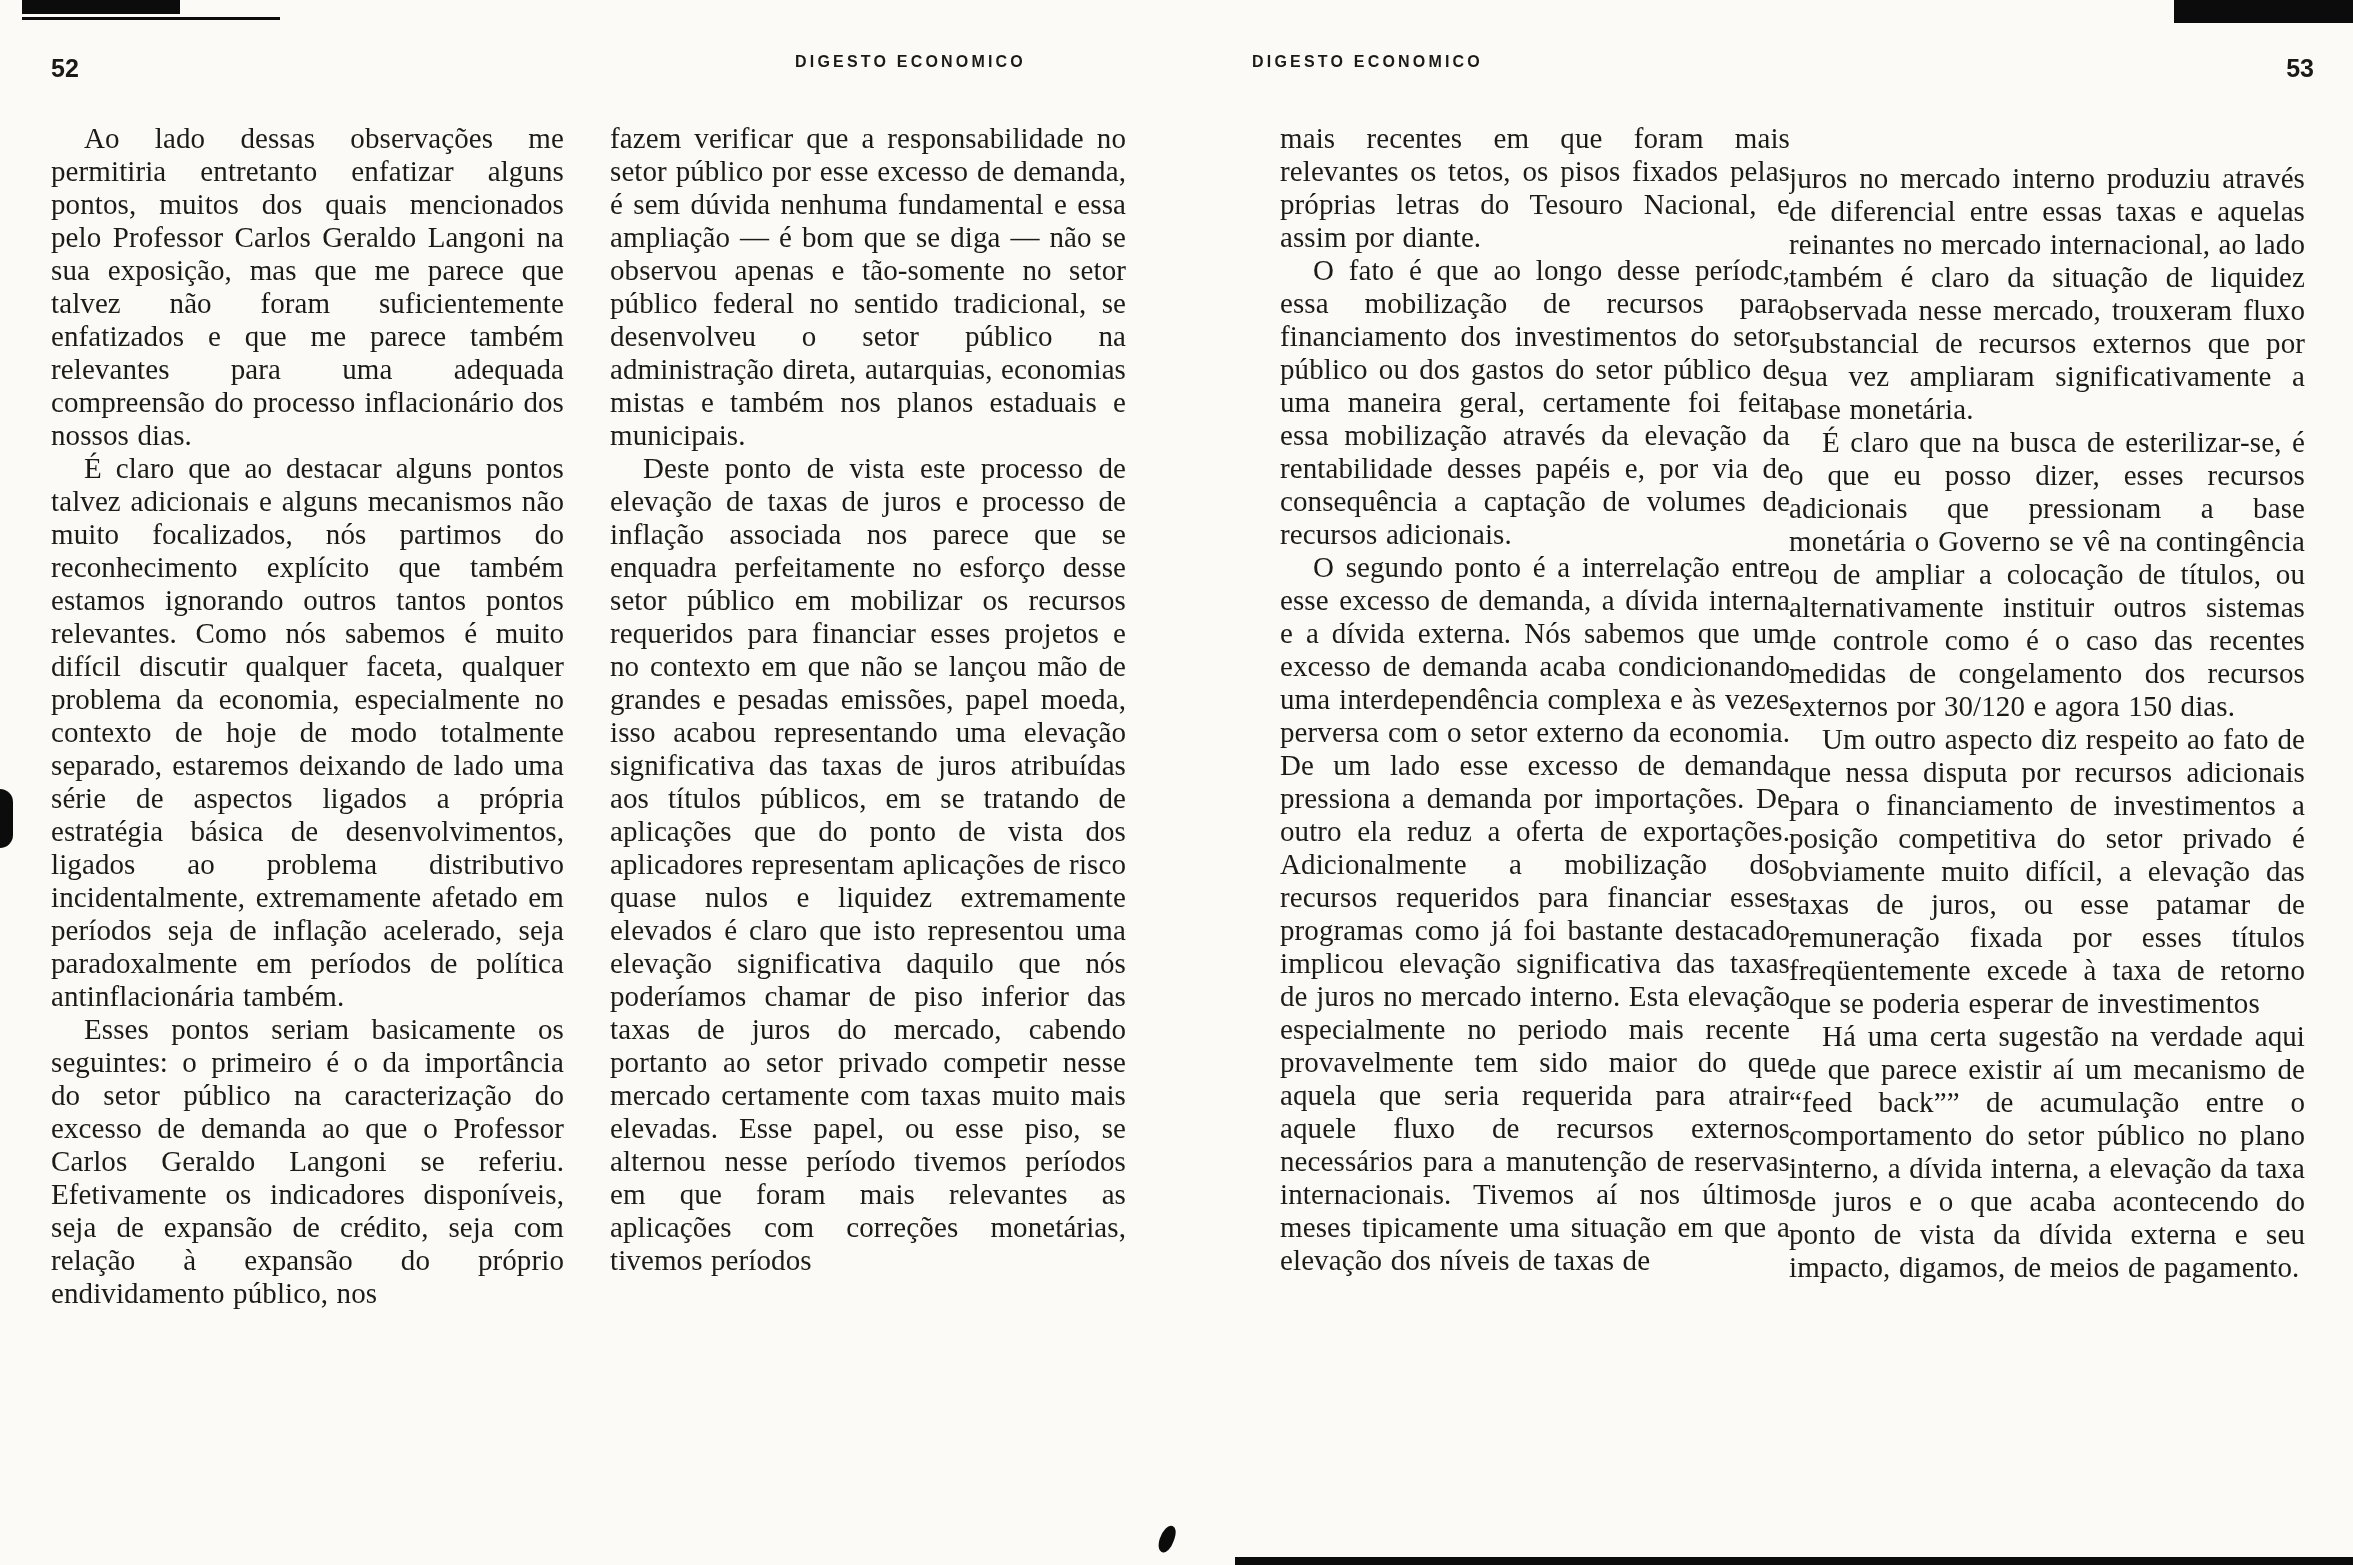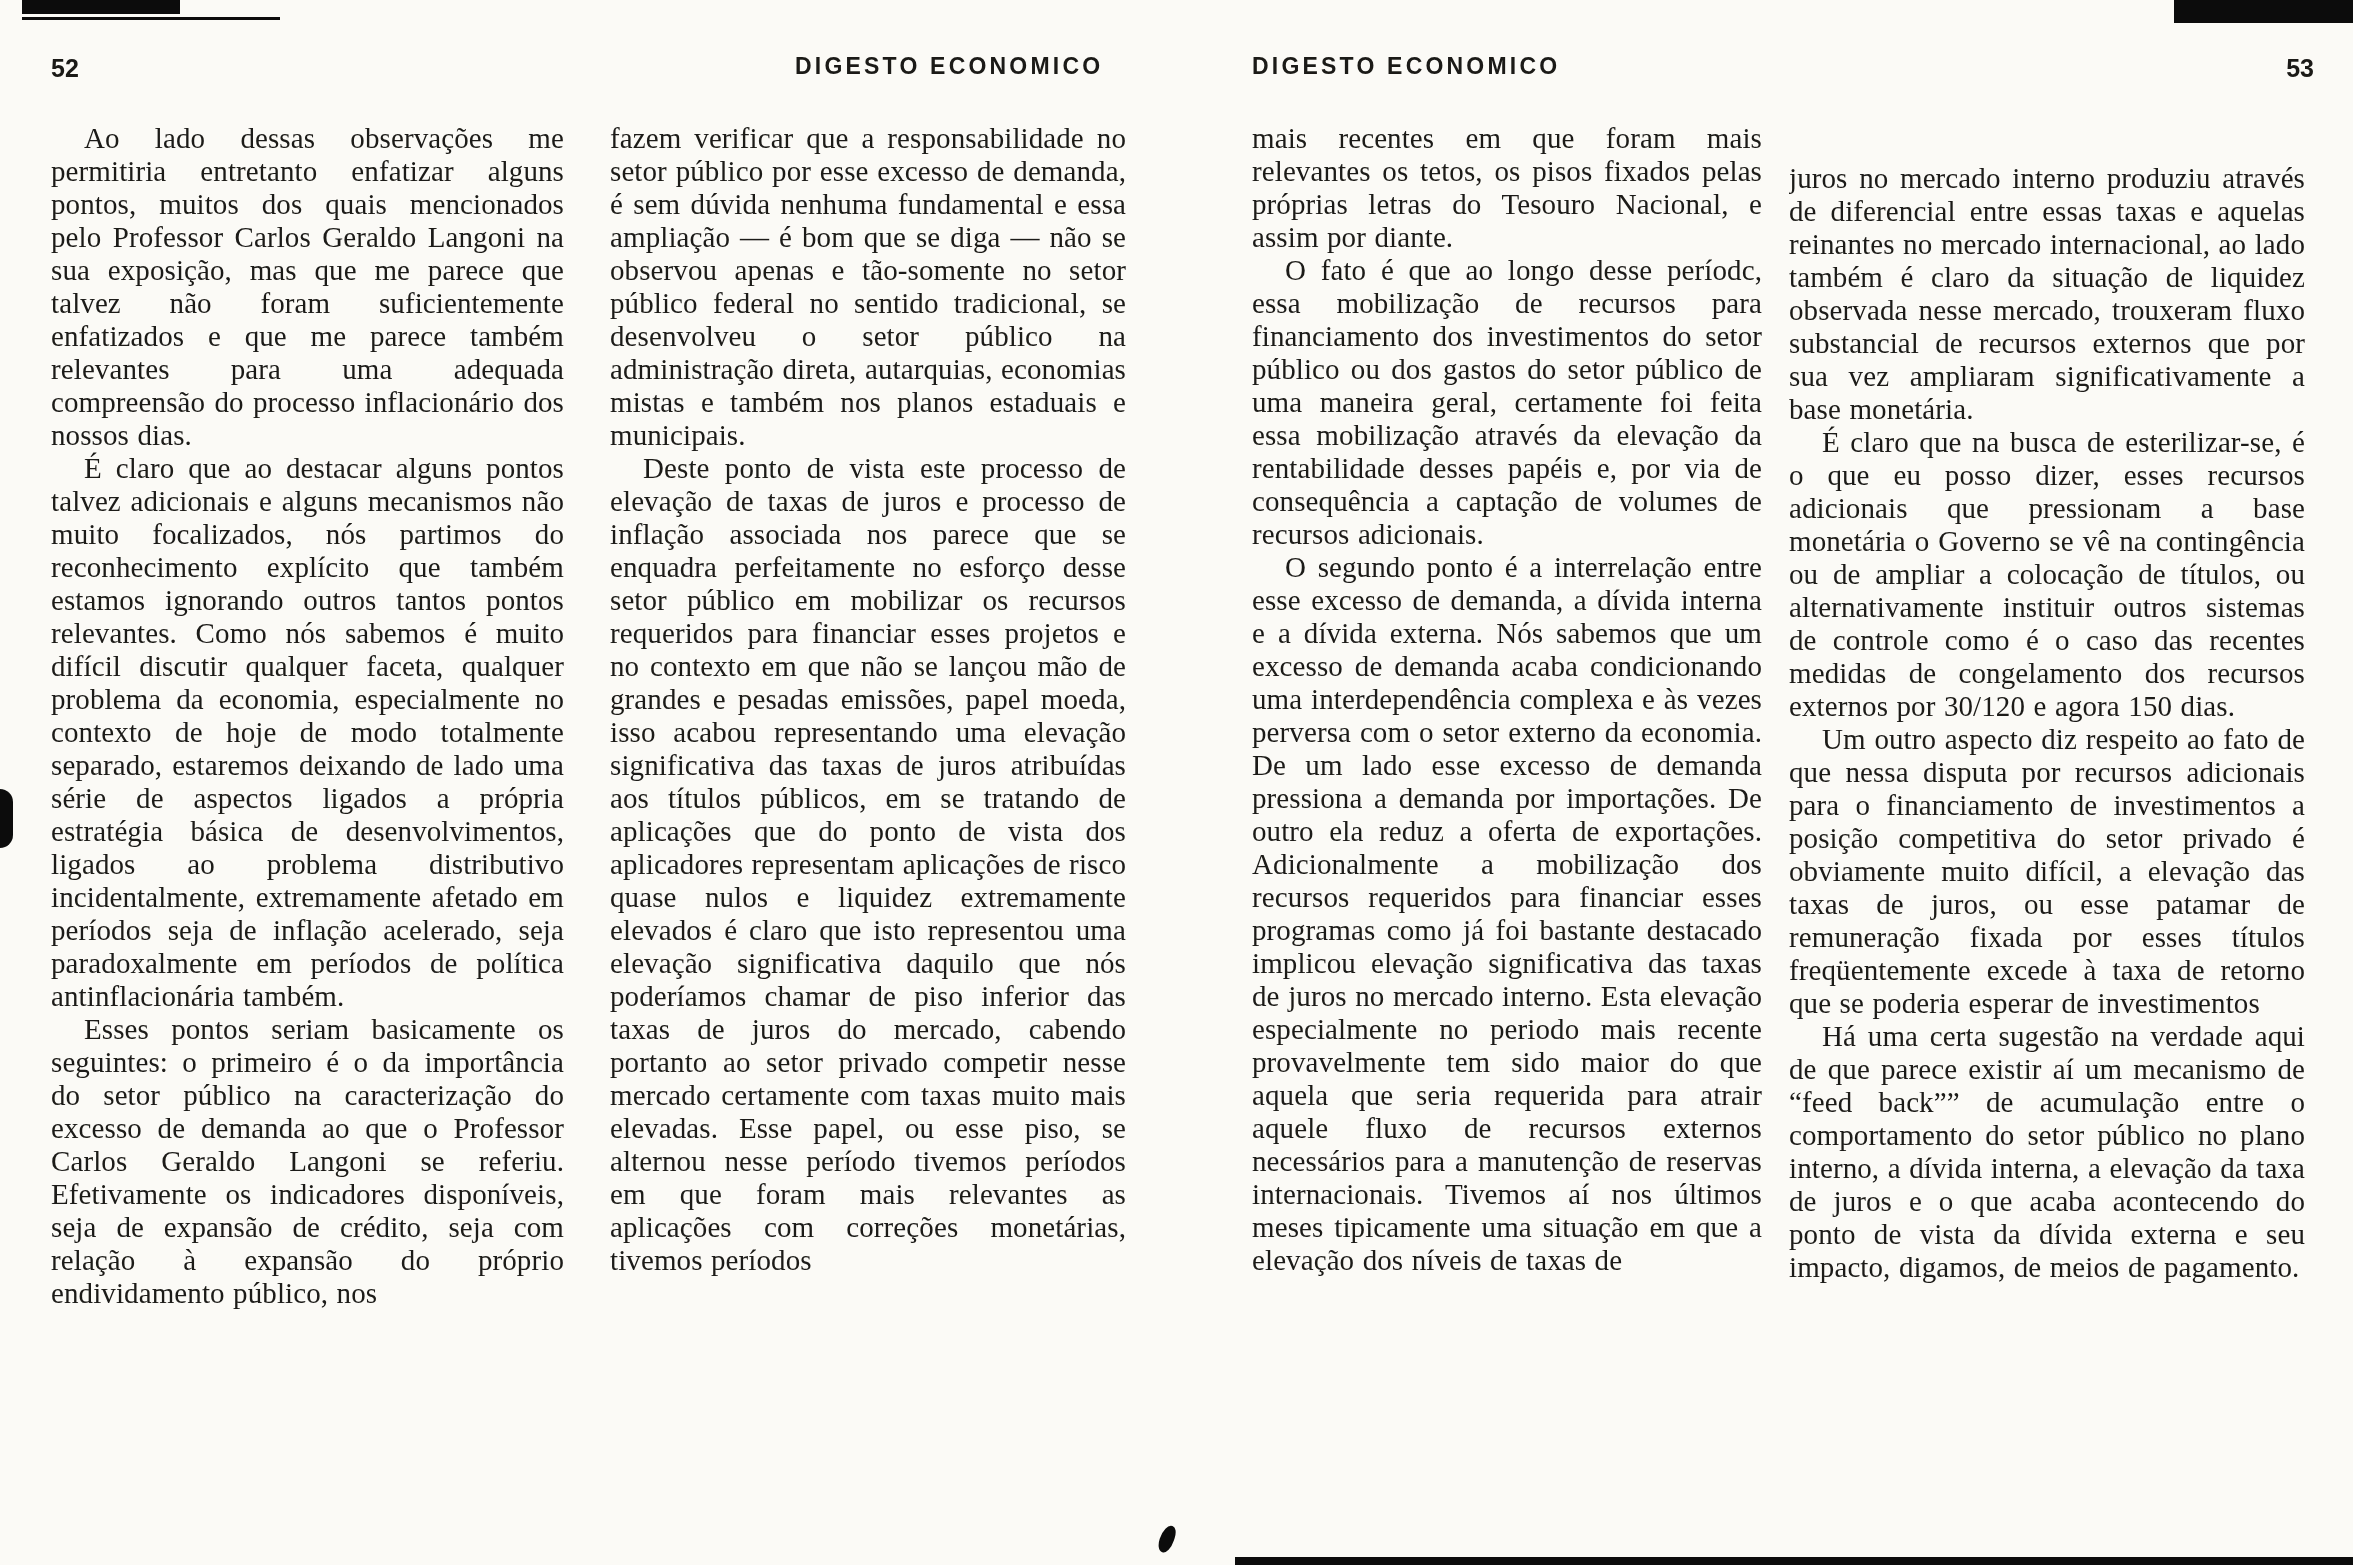--- a/index.html
+++ b/index.html
@@ -23,21 +23,21 @@
     font-size: 25px;
     font-weight: bold;
     color: #1b1a17;
   }
   .page-number.left  { left: 51px; }
   .page-number.right { right: 40px; }
   .running-header {
     position: absolute;
     top: 53px;
     font-family: "Liberation Sans", sans-serif;
-    font-size: 23px;
+    font-size: 16px;
     font-weight: bold;
     letter-spacing: 3.2px;
     color: #1b1a17;
     white-space: nowrap;
   }
   .running-header.left  { left: 795px; }
   .running-header.right { left: 1252px; }
 
   
   .col {
@@ -47,21 +47,21 @@
     overflow: hidden;
     text-align: justify;
     font-size: 29px;
     line-height: 33px;
     letter-spacing: 0.1px;
     word-spacing: 1.1px;
     font-weight: 500;
   }
   .col-1 { left: 51px;   width: 513px; }
   .col-2 { left: 610px; width: 516px; }
-  .col-3 { left: 1252px; width: 510px; }
+  .col-3 { left: 1280px; width: 510px; }
   .col-4 { left: 1789px; width: 516px; margin-top: 40px; }
   .para {
     margin: 0;
     padding: 0;
   }
   .para.indent { text-indent: 33px; }
 
   
   .artifact { position: absolute; background: #0c0c0c; }
   .art-top-left-bar      { left: 21.5px; top: 0; width: 158px; height: 14px; }

